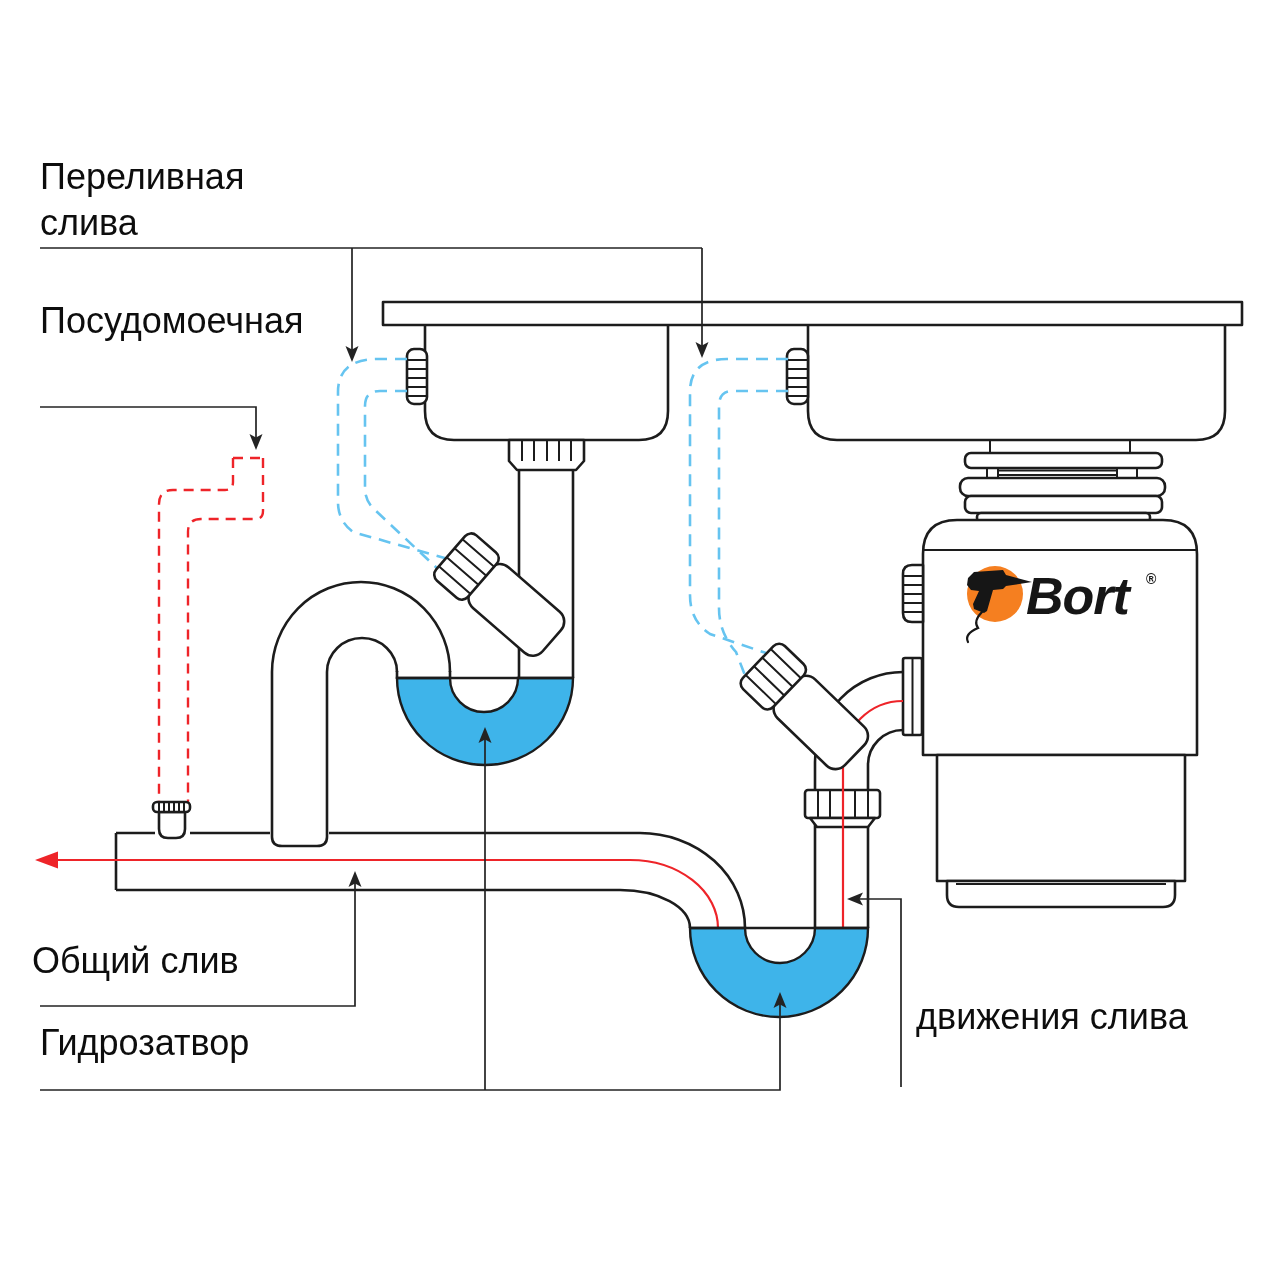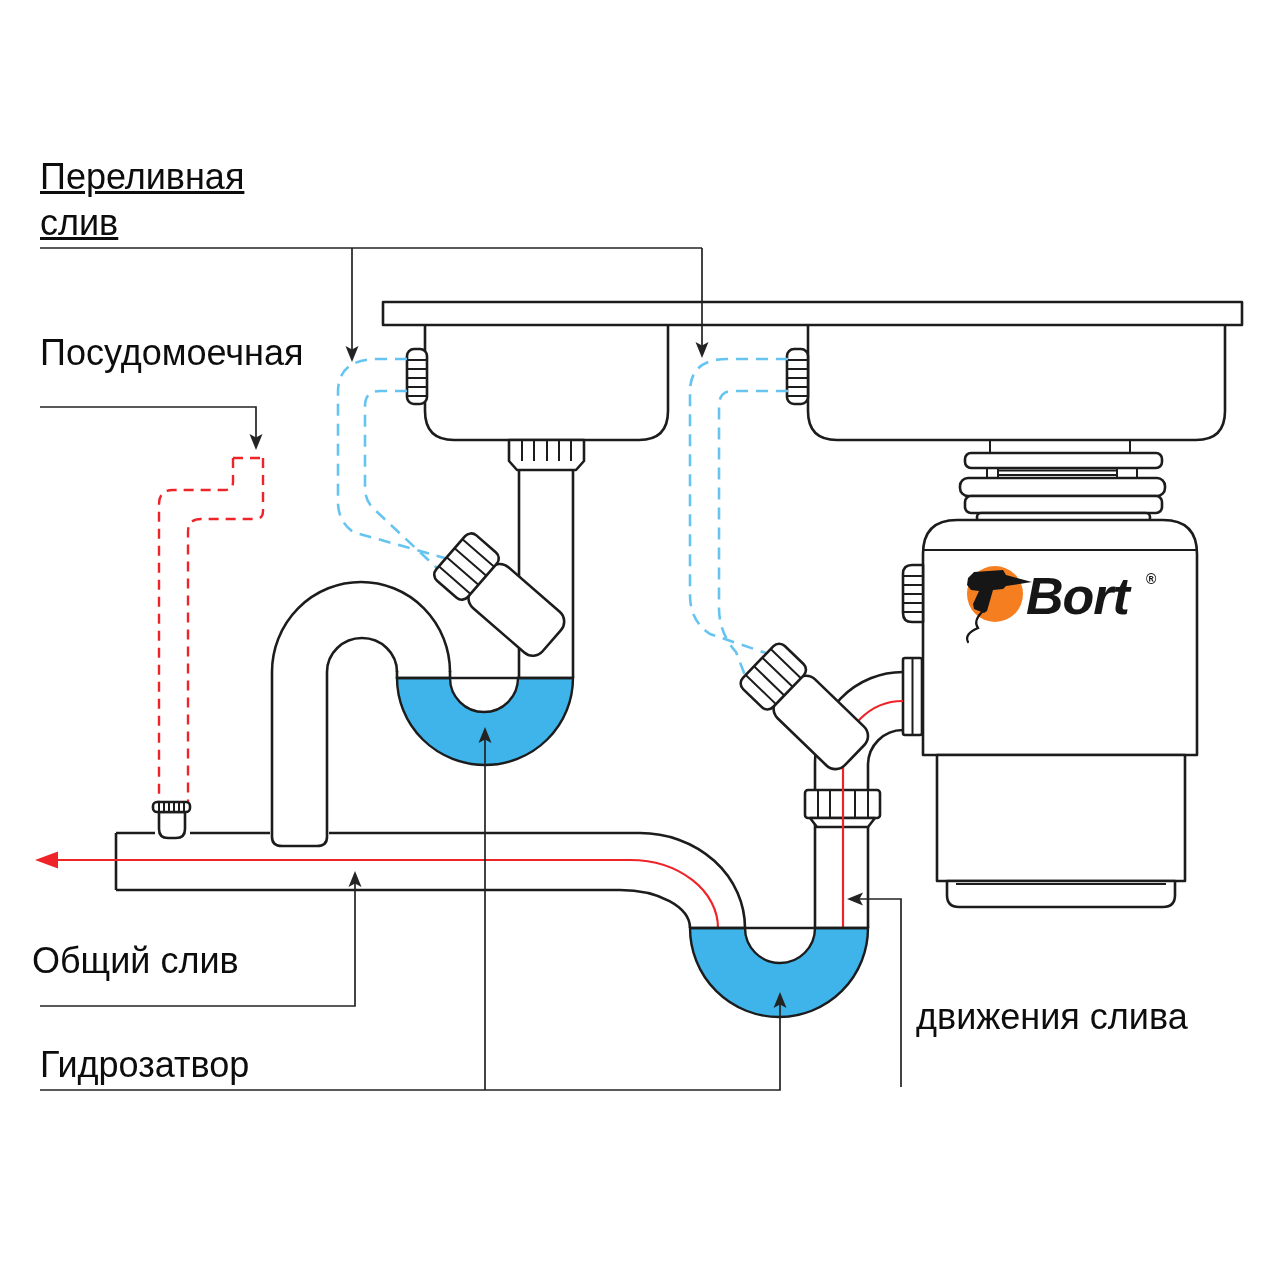--- a/index.html
+++ b/index.html
@@ -180,30 +180,30 @@
 
     <path class="lbl" d="M40,1090 H780 V1004 M485,1090 V739"></path>
     <use href="#arrowhead" class="ah" transform="translate(485,727) rotate(180)"></use>
     <use href="#arrowhead" class="ah" transform="translate(780,992) rotate(180)"></use>
 
     <path class="lbl" d="M901,1087 V899 H859"></path>
     <use href="#arrowhead" class="ah" transform="translate(847,899) rotate(90)"></use>
   </g>
 </svg>
 
-<div class="lab" id="lab-overflow" style="left:40px;top:154px;text-decoration:underline;">
+<div class="lab" id="lab-overflow" style="left:40px;top:154px;">
   <span>Переливная</span>
-  <span>слив</span>
-</div>
-<div class="lab" id="lab-dishwasher" style="left:40px;top:330px;text-align:right;">
+  <span>слива</span>
+</div>
+<div class="lab" id="lab-dishwasher" style="left:40px;top:298px;text-align:right;">
   <span>Посудомоечная</span>
 </div>
 <div class="lab" id="lab-common-drain" style="left:32px;top:938px;">
   <span>Общий слив</span>
 </div>
-<div class="lab" id="lab-water-trap" style="left:40px;top:1042px;">
+<div class="lab" id="lab-water-trap" style="left:40px;top:1020px;">
   <span>Гидрозатвор</span>
 </div>
 <div class="lab" id="lab-direction" style="left:916px;top:991px;">
   <span>движения слива</span>
 </div>
 
 </div>
 
 </body></html>

